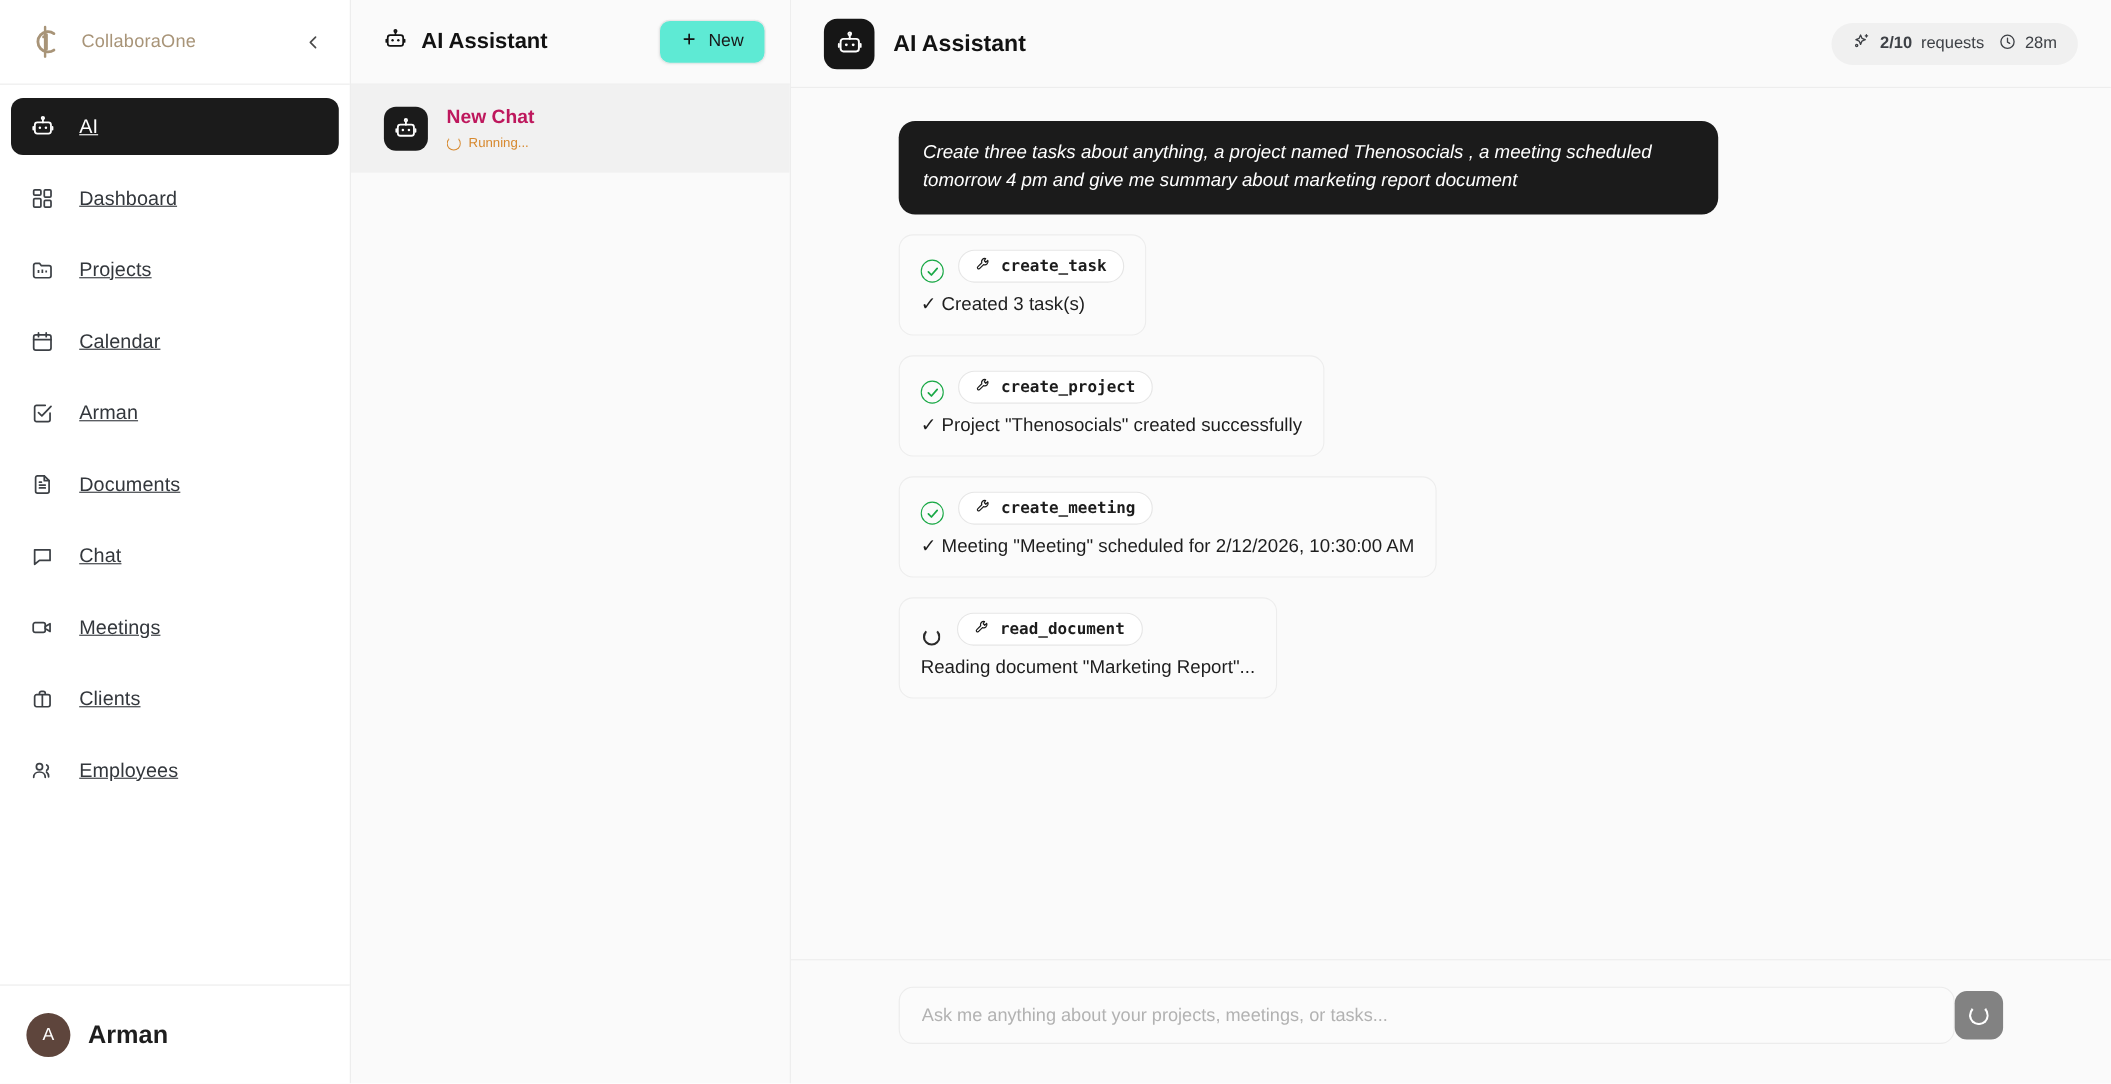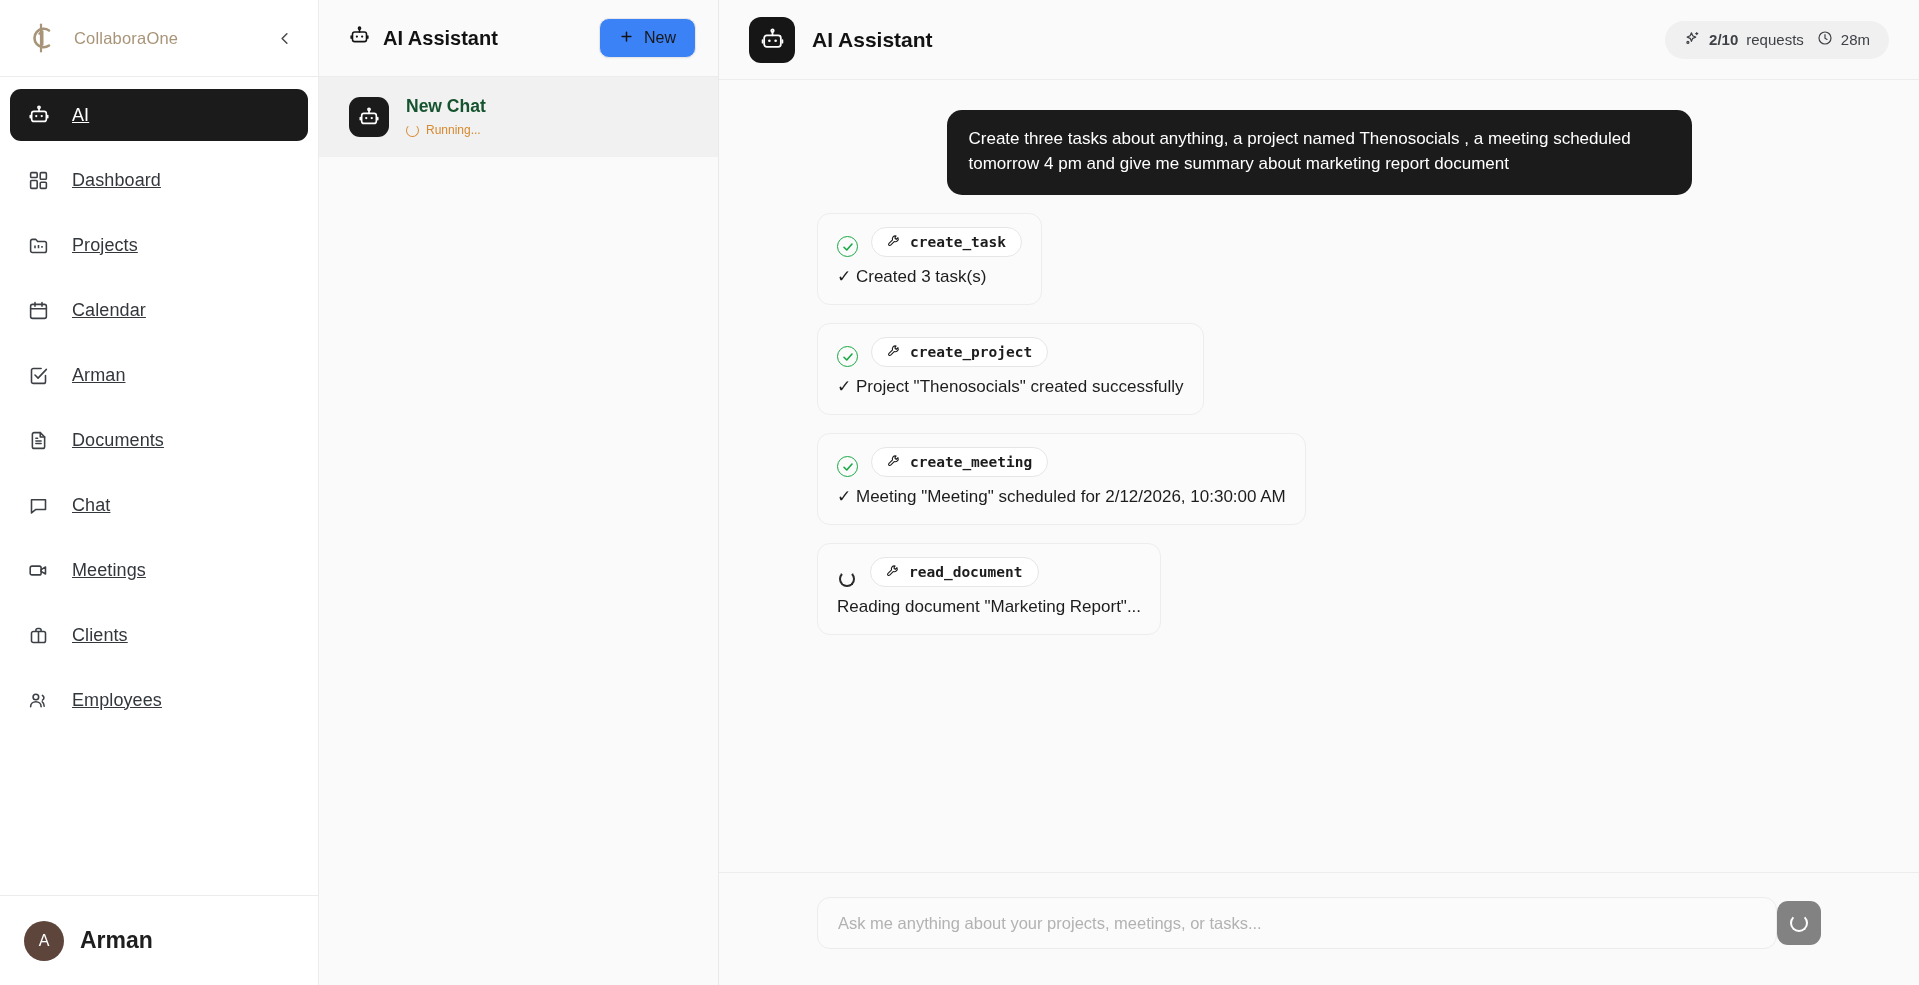--- a/index.html
+++ b/index.html
@@ -86,42 +86,42 @@
     border-bottom: 1px solid #ececec;
     background: #fafafa;
   }
   .chatlist-title {
     display: flex; align-items: center; gap: 13px;
     font-size: 20px; font-weight: 700; color: #121212; flex: 1;
   }
   .new-btn {
     display: flex; align-items: center; gap: 10px;
     height: 40px; padding: 0 19px;
-    background: #3b82f6;
+    background: #5eead4;
     border: 1px solid #e7e7e7;
     border-radius: 10px;
     font-size: 16px; color: #181818;
     cursor: pointer;
     box-shadow: 0 1px 2px rgba(0,0,0,.04);
   }
   .chatlist-body { flex: 1; overflow: hidden; }
   .chat-row {
     display: flex; align-items: flex-start; gap: 17px;
     padding: 18px 22px 20px 30px;
     background: #f1f1f1;
     cursor: pointer;
   }
   .chat-ico {
     width: 40px; height: 40px; flex: 0 0 40px;
     border-radius: 11px; background: #1b1b1b;
     display: flex; align-items: center; justify-content: center;
     margin-top: 2px;
   }
   .chat-meta { display: flex; flex-direction: column; gap: 6px; padding-top: 1px;}
-  .chat-title { font-size: 17.5px; font-weight: 700; color: #14532d; }
+  .chat-title { font-size: 17.5px; font-weight: 700; color: #be185d; }
   .chat-status { display:flex; align-items:center; gap: 7px; font-size: 12px; color: #d7892f; }
 
   
   .main { flex: 1; height: 985px; display: flex; flex-direction: column; background: #fafafa; min-width: 0; }
   .main-head {
     height: 80px; flex: 0 0 80px;
     display: flex; align-items: center;
     padding: 0 30px 0 30px;
     border-bottom: 1px solid #ededed;
     background: #fafafa;
@@ -141,21 +141,21 @@
   }
   .badge-seg { display: flex; align-items: center; gap: 8px; }
   .badge-seg b { font-weight: 600; }
 
   
   .msgs {
     flex: 1; overflow: hidden;
     padding: 30px 98px 10px 98px;
     display: flex; flex-direction: column; gap: 18px;
   }
-  .msg-user-row { display: flex; justify-content: center; }
+  .msg-user-row { display: flex; justify-content: flex-start; font-style: italic; }
   .bubble-user {
     max-width: 745px;
     background: #1b1b1b; color: #ffffff;
     border-radius: 15px;
     padding: 17px 22px 19px 22px;
     font-size: 17px; line-height: 1.45;
   }
   .tool-row { display: flex; justify-content: flex-start; }
   .tool-card {
     background: #fbfbfb;

